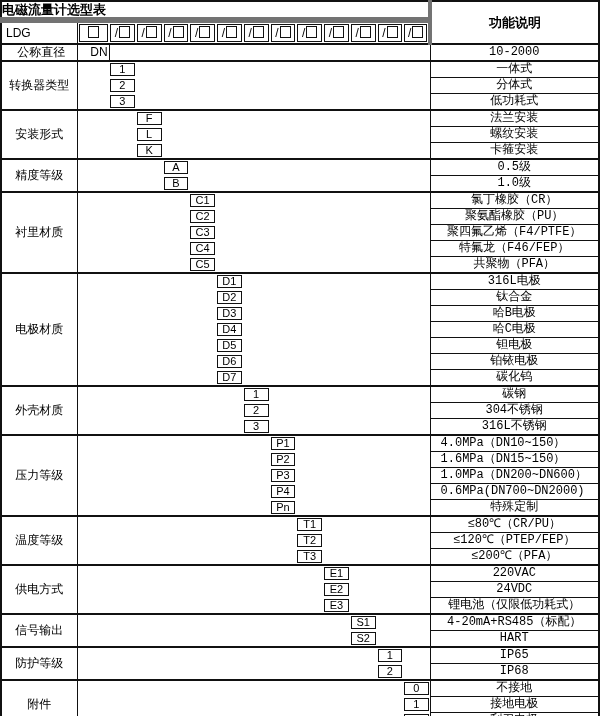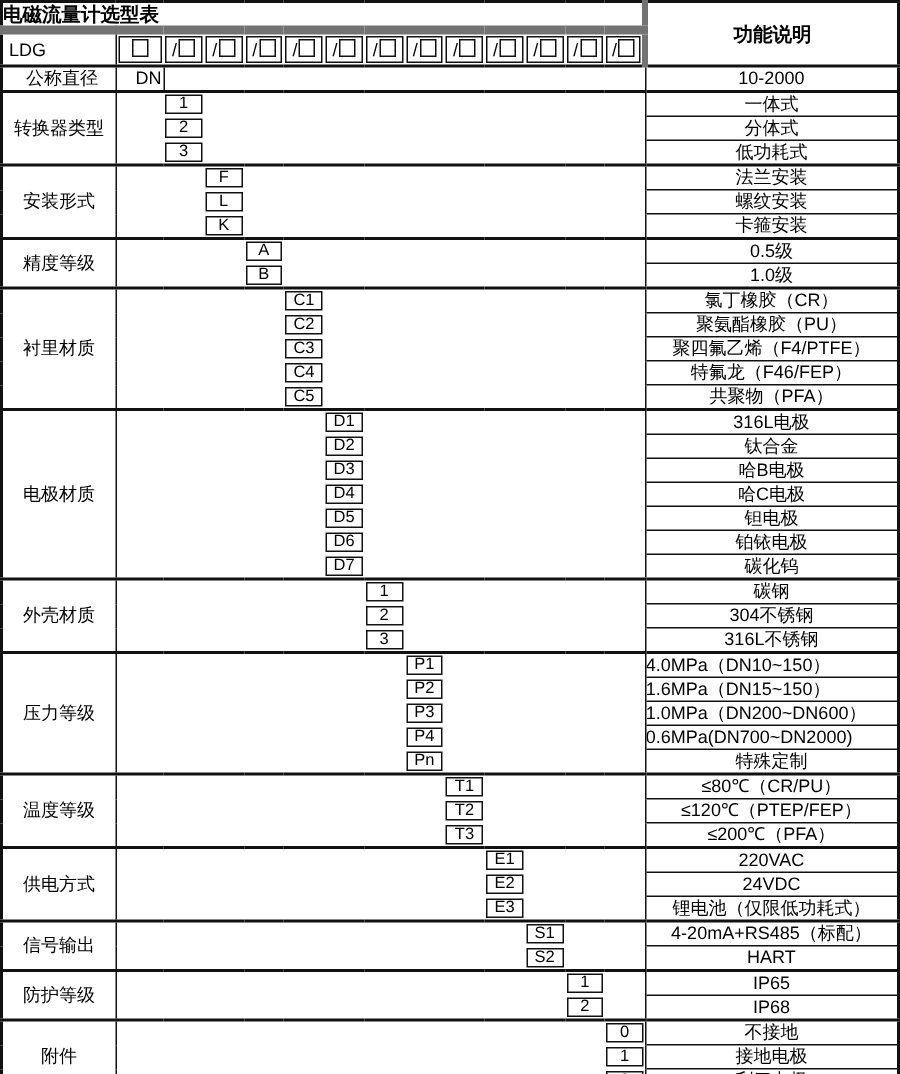--- a/index.html
+++ b/index.html
@@ -6,22 +6,22 @@
   body{width:600px;height:716px;font-family:"Liberation Sans",sans-serif;color:#000;}
   .page{width:600px;height:716px;overflow:hidden;background:#fff;}
   table.sel{border-collapse:collapse;table-layout:fixed;width:600px;height:712px;border:2px solid #111;}
   td{padding:0;margin:0;overflow:hidden;white-space:nowrap;font-size:12px;line-height:15px;vertical-align:middle;}
   .title-cell{border-bottom:6px solid #737373;font-weight:bold;font-size:13px;}
   .fn-header{border-left:4px solid #737373;text-align:center;font-weight:bold;font-size:13px;}
   .lbl{border-right:1px solid #111;text-align:center;}
   .lbl-left{text-align:center;padding-left:4px;}
   .ldg{border-right:1px solid #111;text-align:left;padding-left:4px;}
   .dn{border-right:1px solid #111;text-align:center;padding-left:12px;}
-  .desc{border-left:1px solid #111;border-top:1px solid #111;text-align:center;}
-  .desc.left{text-align:left;padding-left:0;margin-left:43px;}
+  .desc{border-left:1px solid #111;border-top:1px solid #111;text-align:center;font-family:Liberation Mono, monospace;}
+  .desc.left{text-align:left;padding-left:10px;margin-left:43px;}
   .codecol{padding:0;}
   .block-start{border-top:2px solid #111;}
   .hbox{border:1px solid #111;margin:1px 1px;height:16px;line-height:16px;text-align:center;}
   .cbox{border:1px solid #111;margin:1px 1px;height:11px;line-height:11px;text-align:center;font-size:11px;}
   .sq{display:inline-block;width:9px;height:10px;border:1px solid #111;vertical-align:-1px;margin-left:1px;}
 </style>
 </head>
 <body>
 
 <div class="page">

